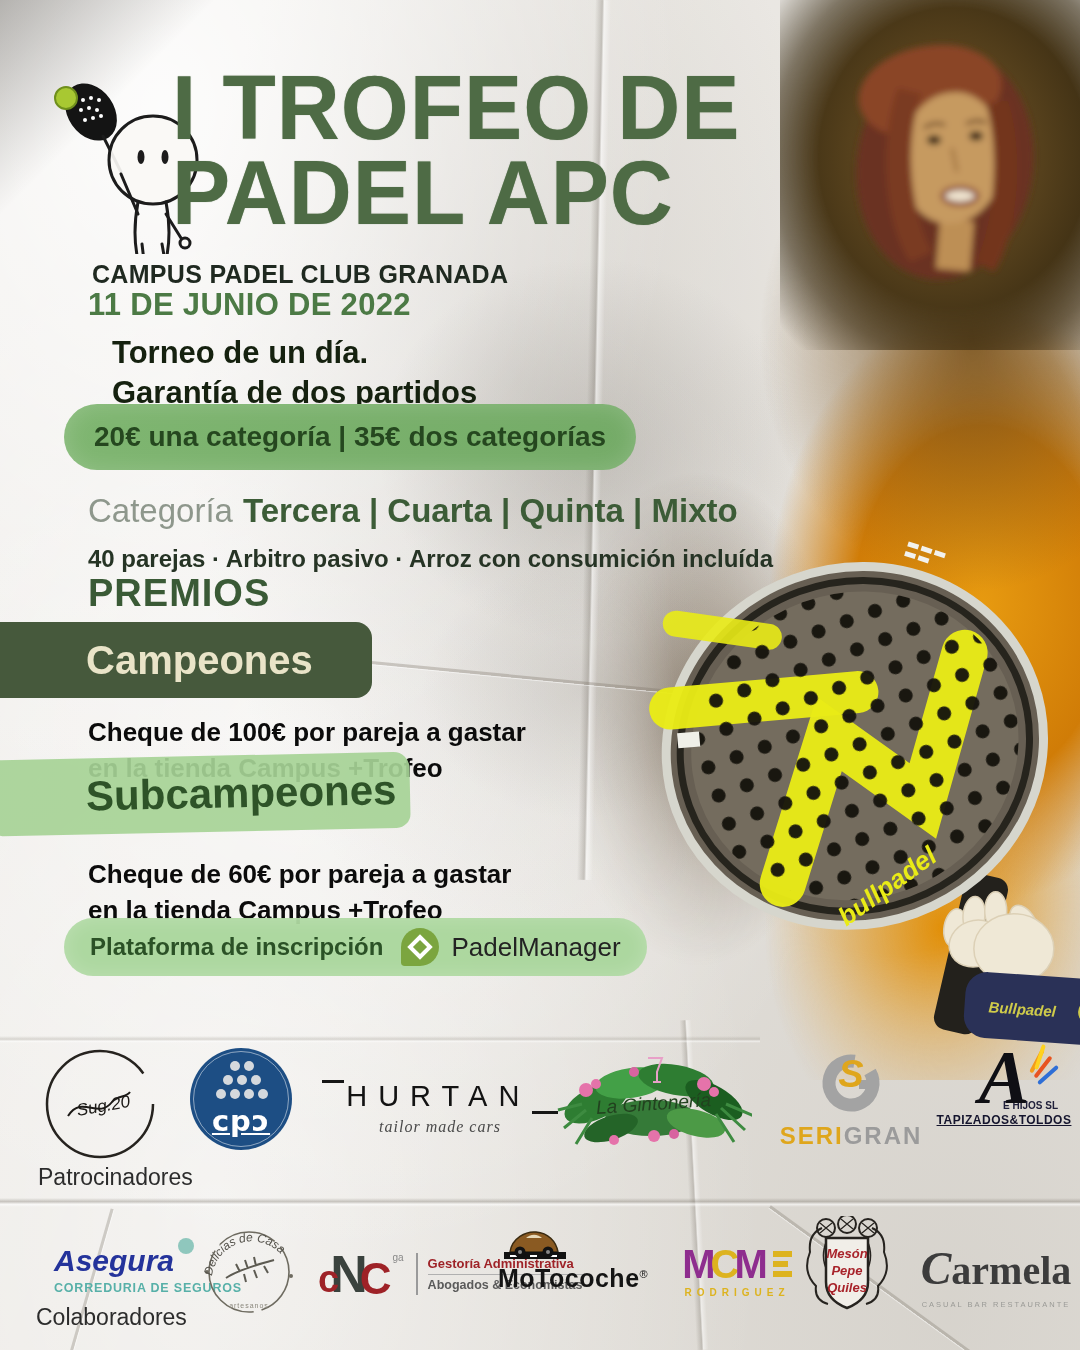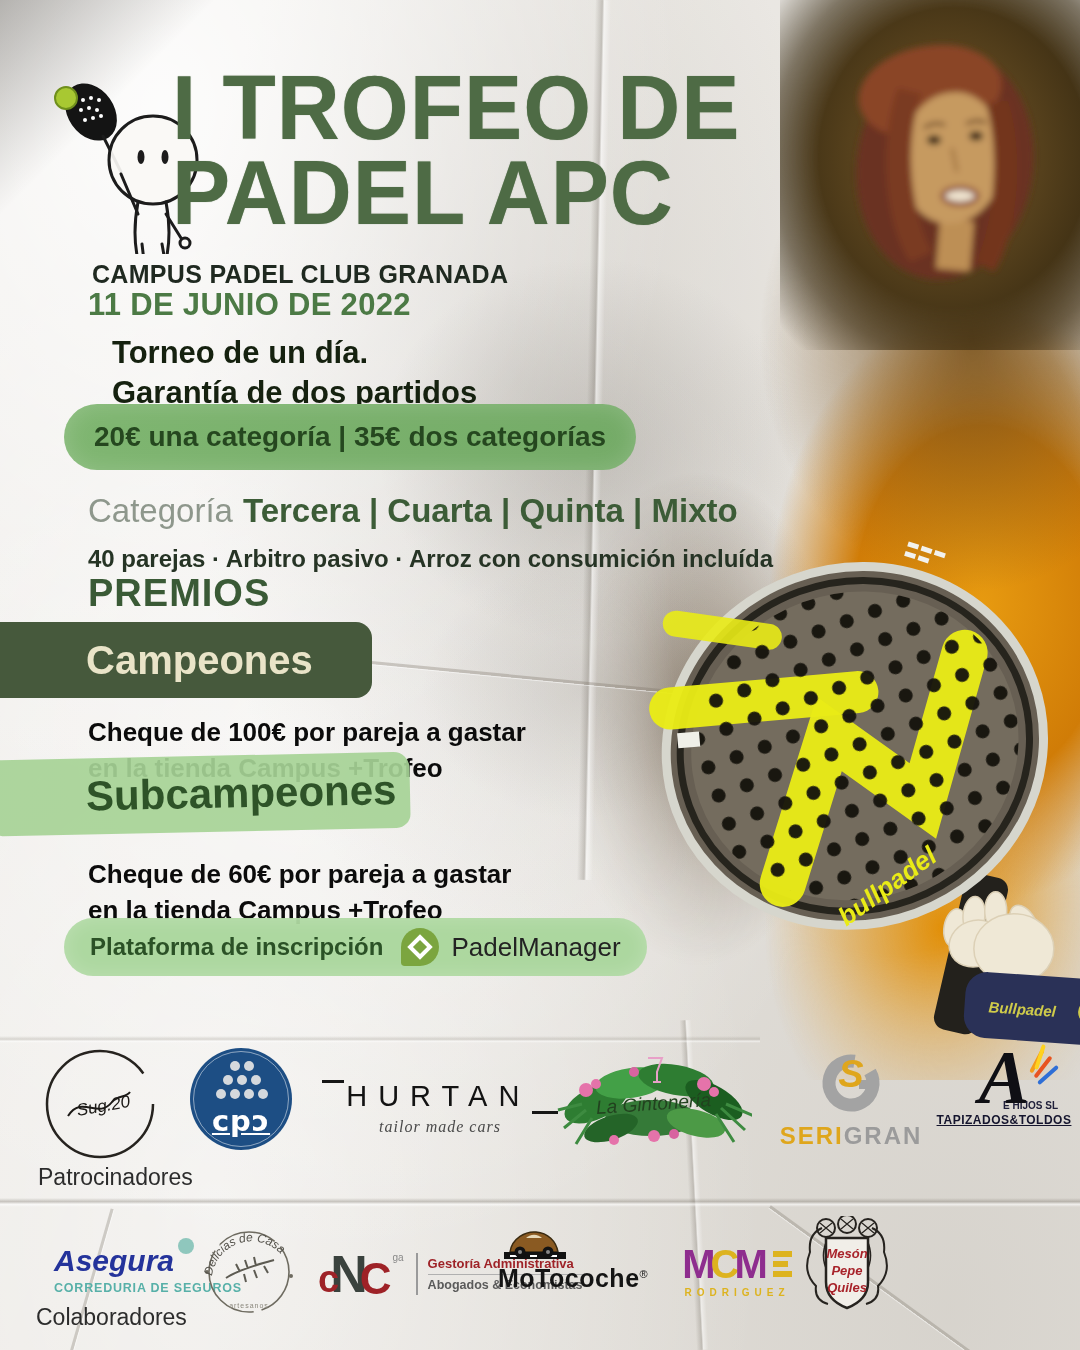--- a/index.html
+++ b/index.html
@@ -427,16 +427,20 @@
       <path d="M25,24 q-8,18 2,34 q-6,16 8,26 M65,24 q8,18 -2,34 q6,16 -8,26" stroke-width="1.5"></path>
     </g>
     <path d="M24,22 h42 v44 q0,18 -21,26 q-21,-8 -21,-26 Z" fill="#f1eee8" stroke="#26231f" stroke-width="2.5"></path>
     <g font-family="Liberation Serif,serif" font-style="italic" font-weight="bold" text-anchor="middle" fill="#a8232a">
       <text x="45" y="42" font-size="13">Mesón</text>
       <text x="45" y="59" font-size="13">Pepe</text>
       <text x="45" y="76" font-size="13">Quiles</text>
     </g>
   </svg>
 
+  <div class="carmela abs">
+    <div class="car-name"><span class="sw">C</span><span>armela</span></div>
+    <div class="car-tag">CASUAL BAR RESTAURANTE</div>
+  </div>
 
   <div class="abs sec-label" style="left:36px;top:1304px;">Colaboradores</div>
 
 </div>
 
 </body></html>

